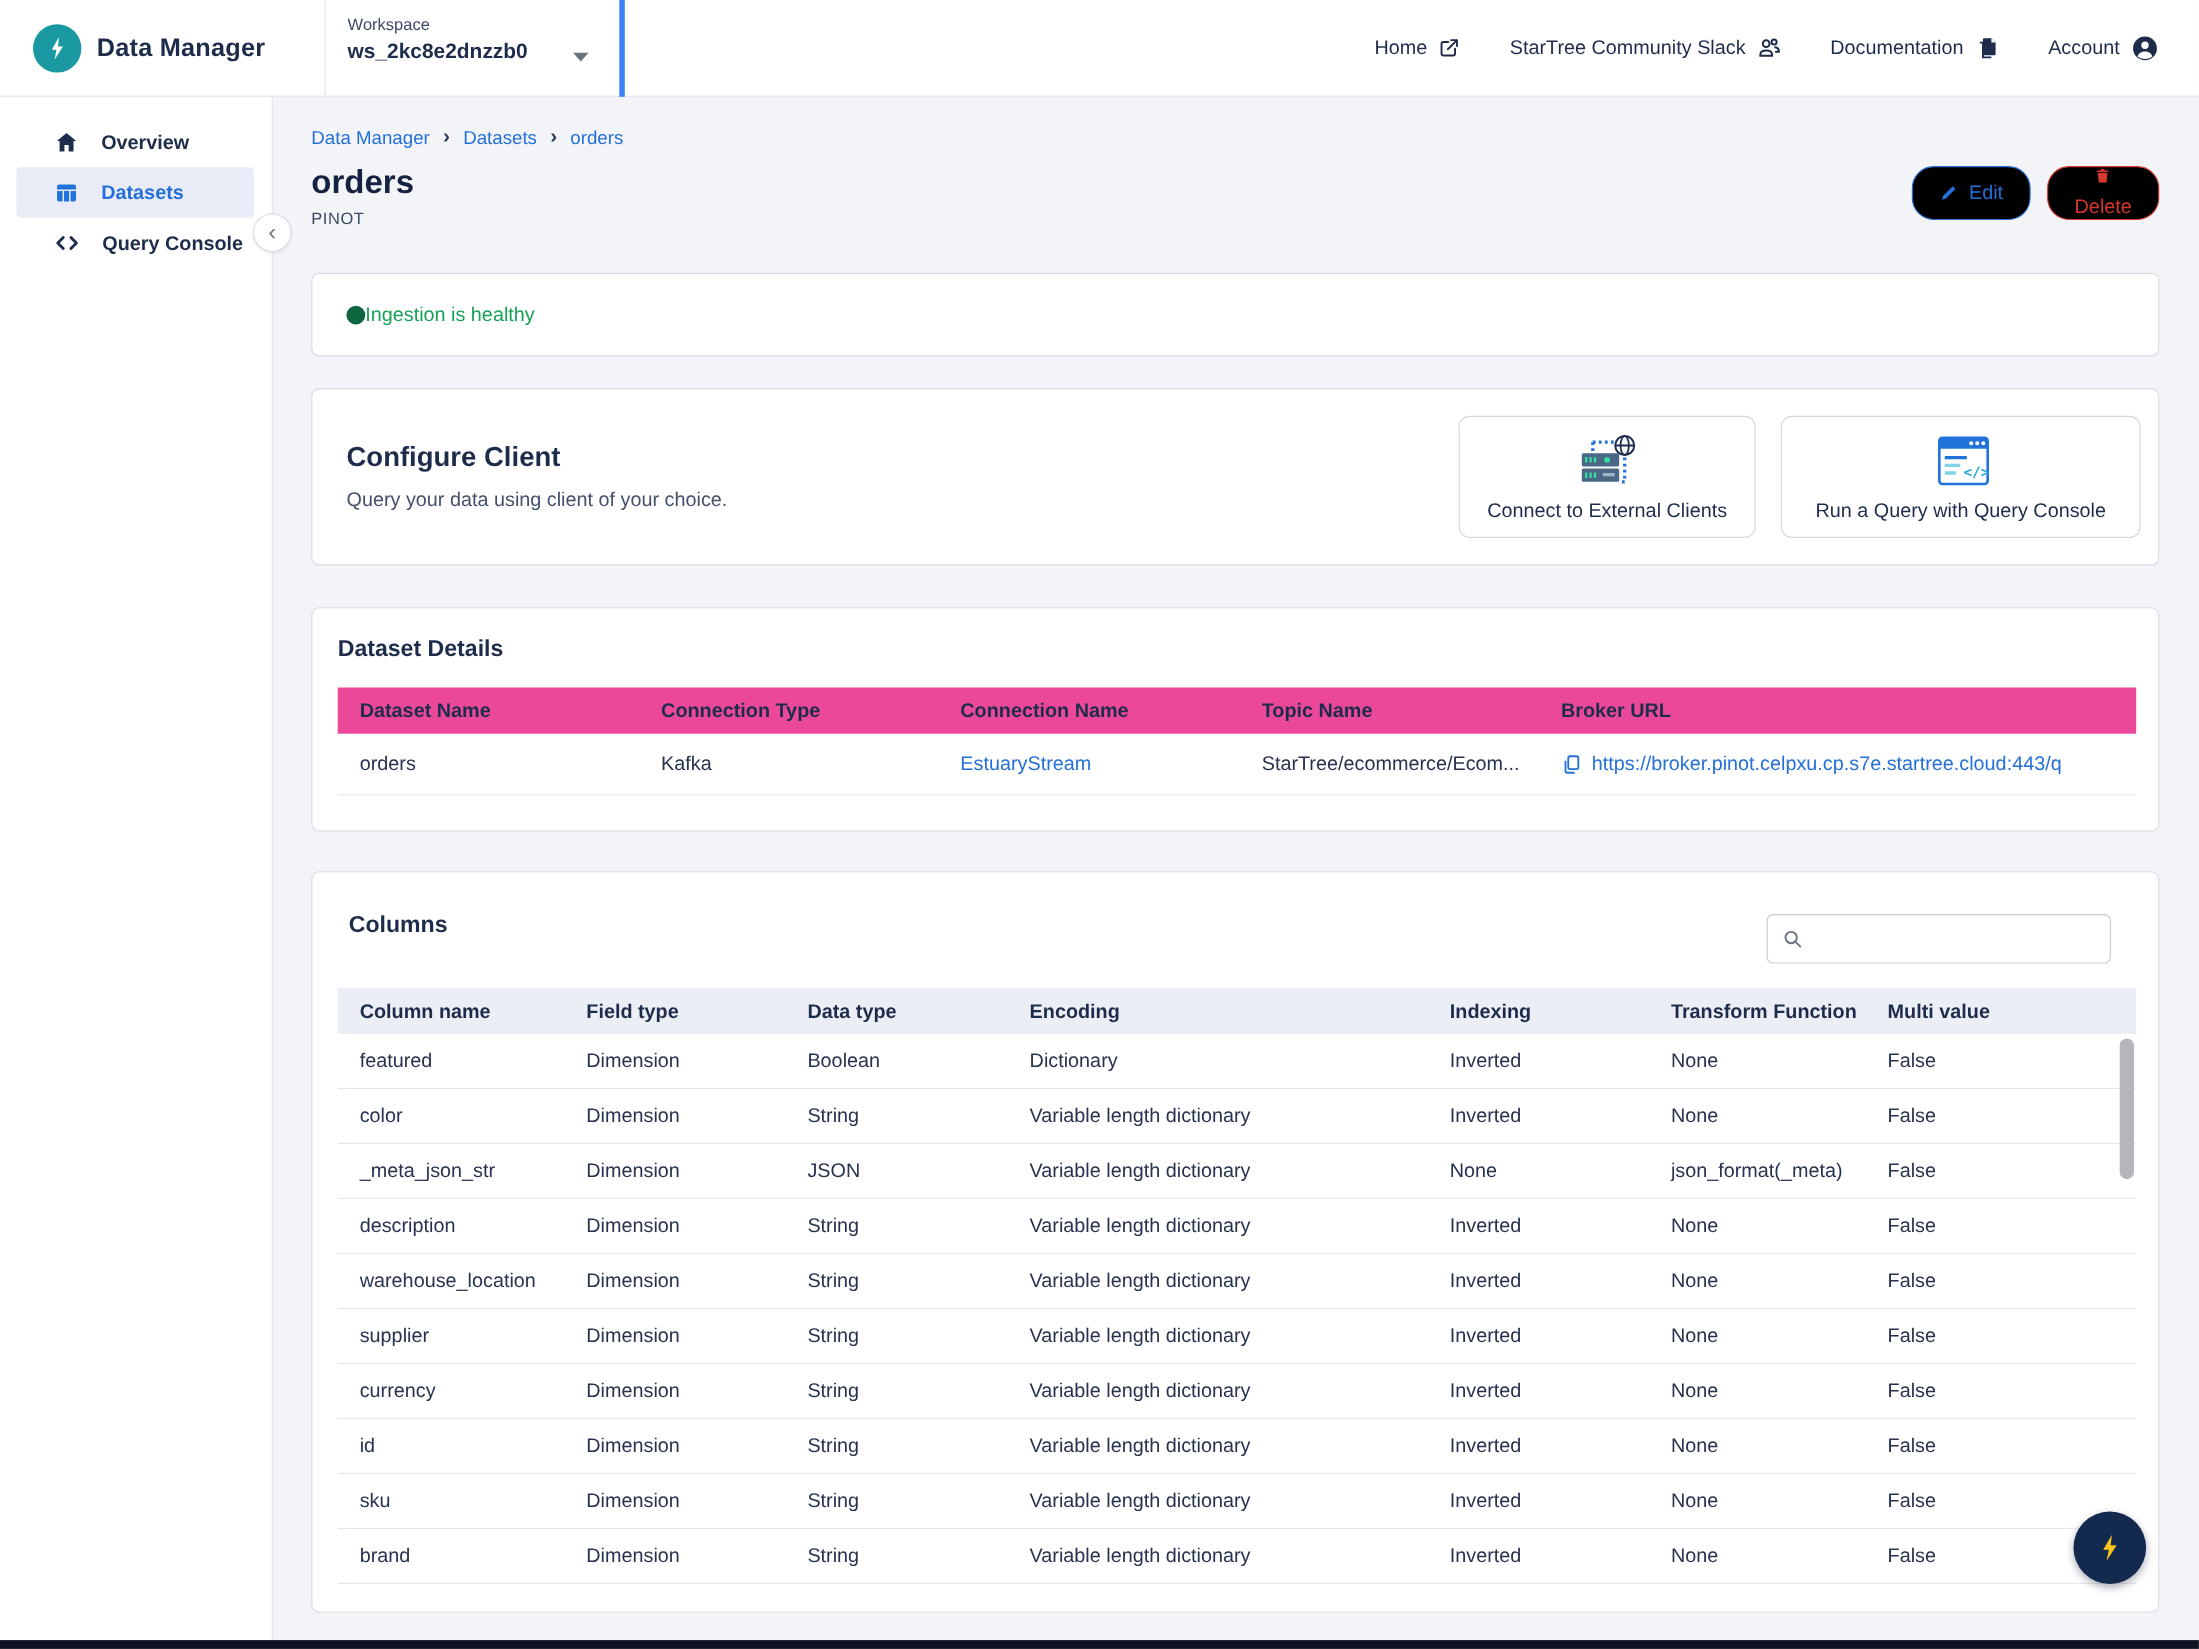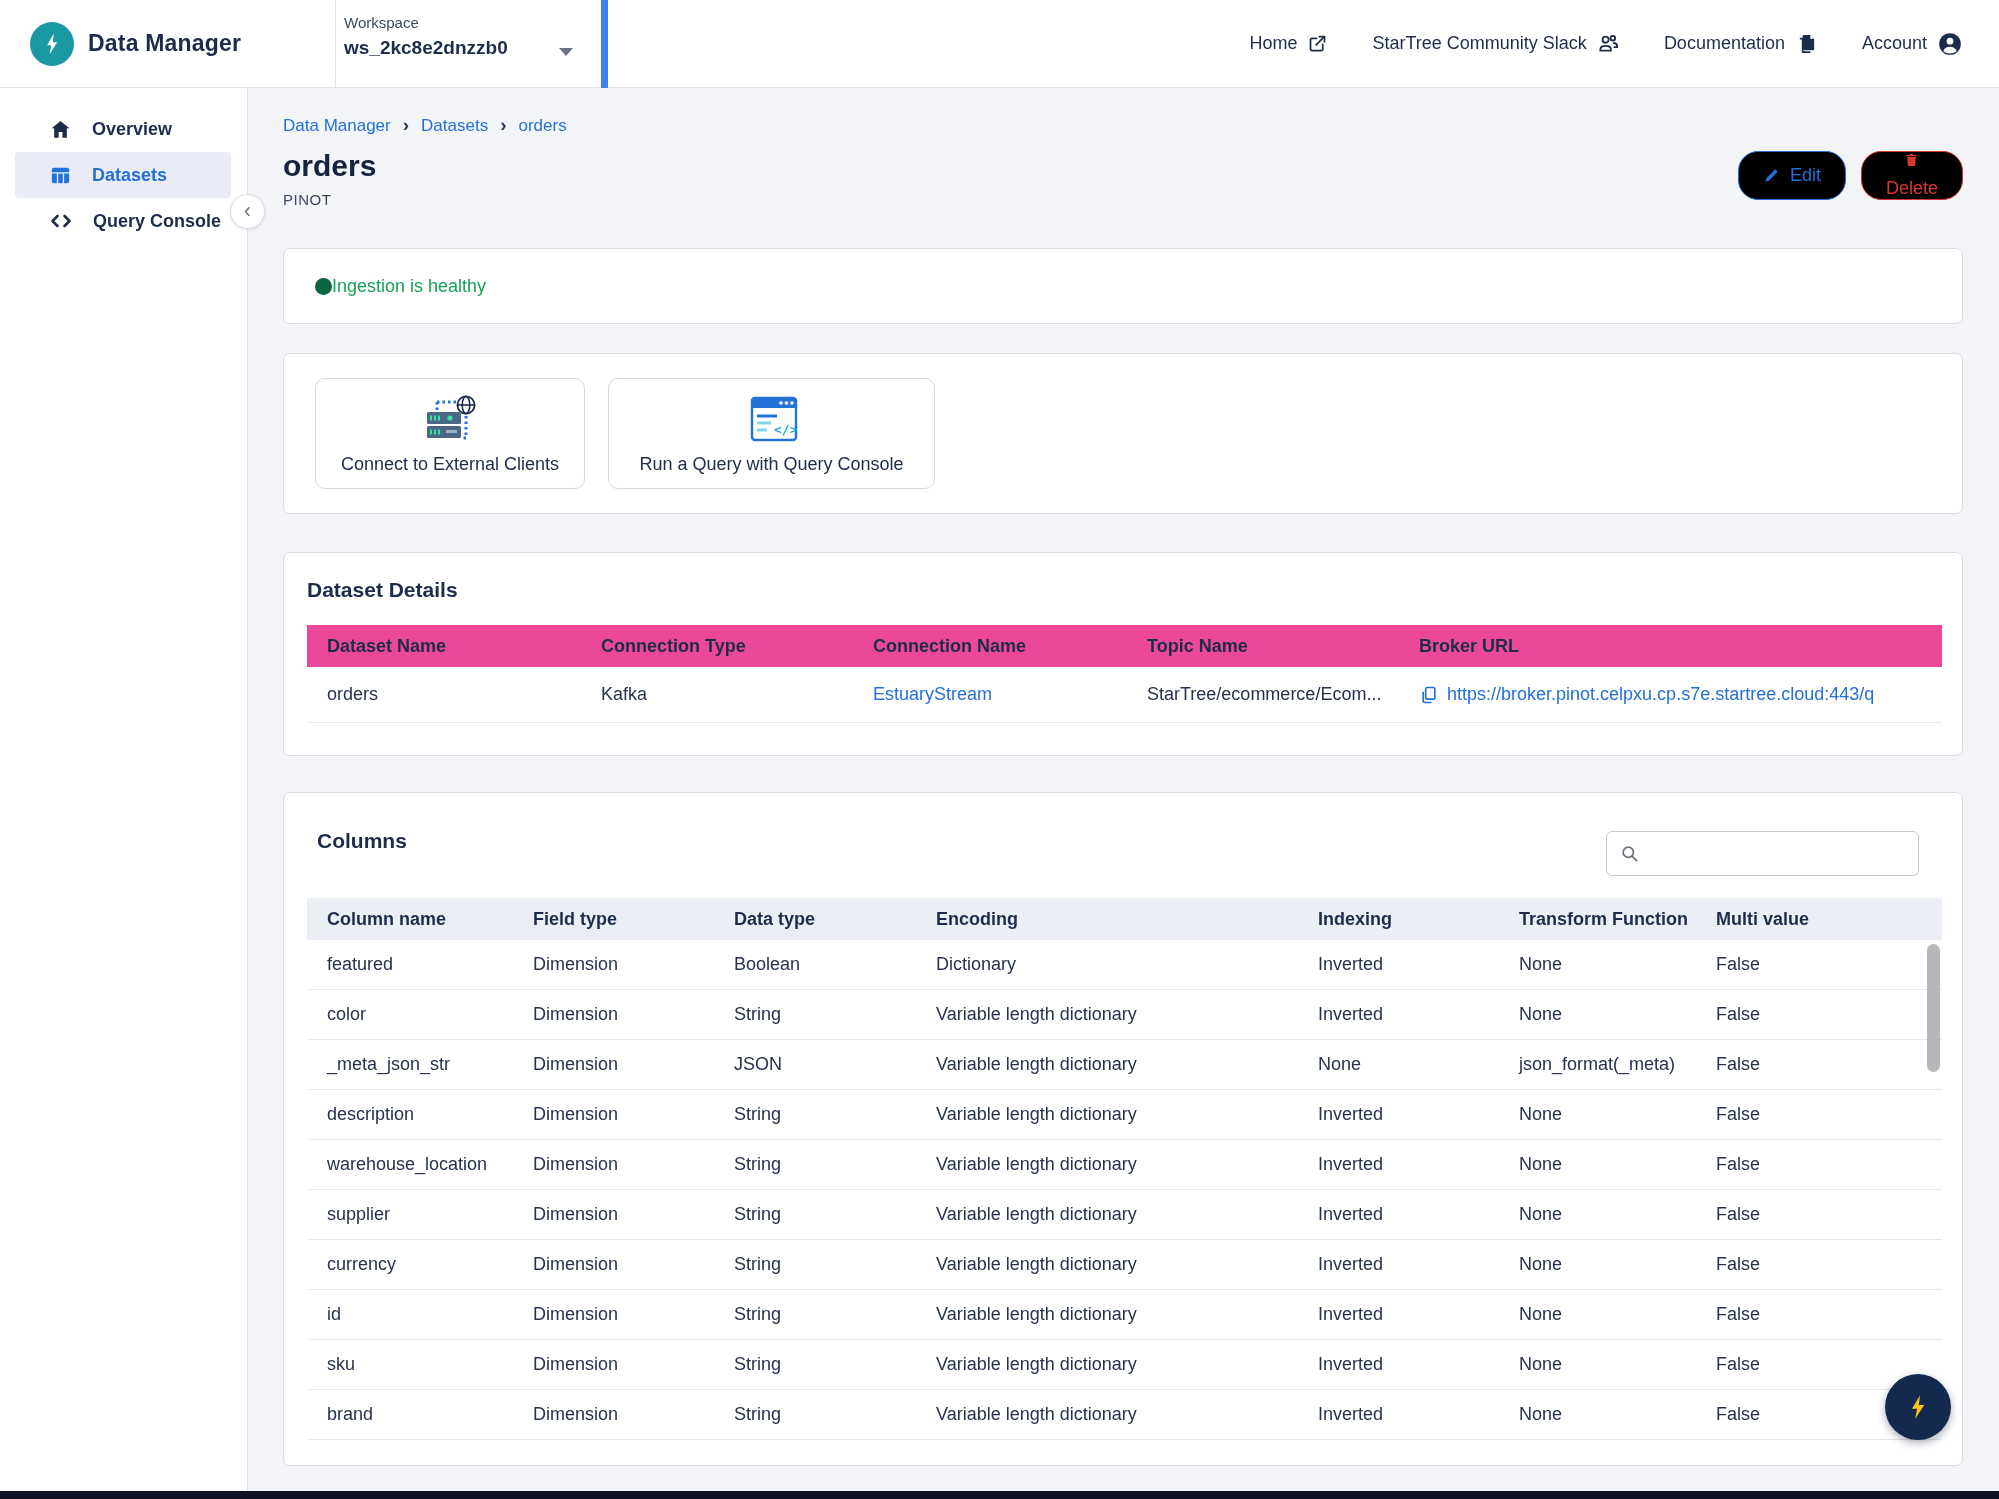--- a/index.html
+++ b/index.html
@@ -7,22 +7,22 @@
   .app{position:relative;width:1999px;height:1499px;background:#f3f4f8;overflow:hidden;
        font-family:"Liberation Sans","DejaVu Sans",sans-serif;color:#1e2c4c;}
 
   
   .header{position:absolute;top:0;left:0;width:1999px;height:88px;background:#fff;
           border-bottom:1px solid #e2e4ea;display:flex;align-items:center;z-index:5;}
   .logo-wrap{display:flex;align-items:center;gap:14px;padding-left:30px;width:295px;}
   .logo-circle{width:44px;height:44px;border-radius:50%;background:#1b99a3;display:flex;
                align-items:center;justify-content:center;flex:0 0 auto;}
   .app-title{font-size:23px;font-weight:700;color:#1e2c4c;letter-spacing:.2px;white-space:nowrap;}
-  .workspace{height:88px;border-left:1px solid #e2e4ea;border-right:7px solid #3b82f6;
-             width:273px;padding:14px 22px 0 8px;position:relative;cursor:pointer;margin-left:40px;}
+  .workspace{height:88px;border-left:1px solid #e2e4ea;border-right:5px solid #3b82f6;
+             width:273px;padding:14px 22px 0 20px;position:relative;cursor:pointer;}
   .ws-label{font-size:15px;color:#3c4963;}
   .ws-value{font-size:19px;font-weight:700;color:#1e2c4c;margin-top:6px;}
   .ws-caret{position:absolute;right:28px;top:48px;width:0;height:0;
             border-left:7px solid transparent;border-right:7px solid transparent;
             border-top:8px solid #6b7280;}
   .header-nav{margin-left:auto;display:flex;align-items:center;gap:44px;padding-right:36px;}
   .nav-item{display:flex;align-items:center;gap:10px;font-size:18px;color:#1e2c4c;cursor:pointer;white-space:nowrap;}
   .nav-item svg{flex:0 0 auto;}
 
   
@@ -224,20 +224,24 @@
         </button>
       </div>
     </div>
 
     <div class="card ingestion-card">
       <span class="green-dot"></span>
       <span class="ingestion-text">Ingestion is healthy</span>
     </div>
 
     <div class="card configure-card">
+      <div class="config-titles">
+        <div class="cfg-title">Configure Client</div>
+        <div class="cfg-sub">Query your data using client of your choice.</div>
+      </div>
       <div class="config-actions">
         <div class="action-card action-card-1">
           <svg width="62" height="54" viewBox="0 0 62 54">
             <line x1="18" y1="8" x2="40" y2="8" stroke="#2273d9" stroke-width="3" stroke-dasharray="2.5 3"></line>
             <line x1="18" y1="8" x2="18" y2="16" stroke="#2273d9" stroke-width="3" stroke-dasharray="2.5 3"></line>
             <circle cx="47" cy="11" r="8.6" fill="none" stroke="#1e2c4c" stroke-width="1.8"></circle>
             <ellipse cx="47" cy="11" rx="3.8" ry="8.6" fill="none" stroke="#1e2c4c" stroke-width="1.6"></ellipse>
             <line x1="38.6" y1="11" x2="55.4" y2="11" stroke="#1e2c4c" stroke-width="1.6"></line>
             <rect x="8" y="18" width="34" height="12" rx="1.5" fill="#4a6785"></rect>
             <rect x="8" y="32" width="34" height="12" rx="1.5" fill="#4a6785"></rect>

